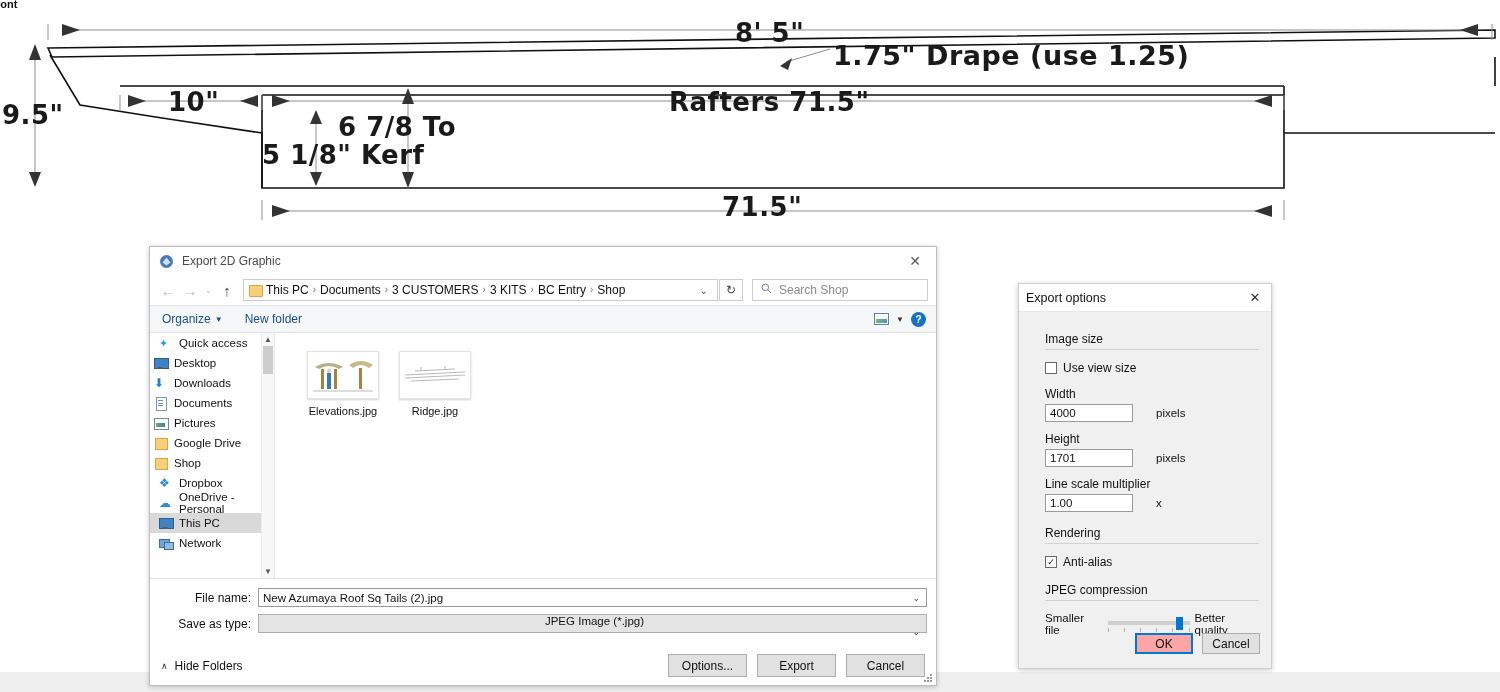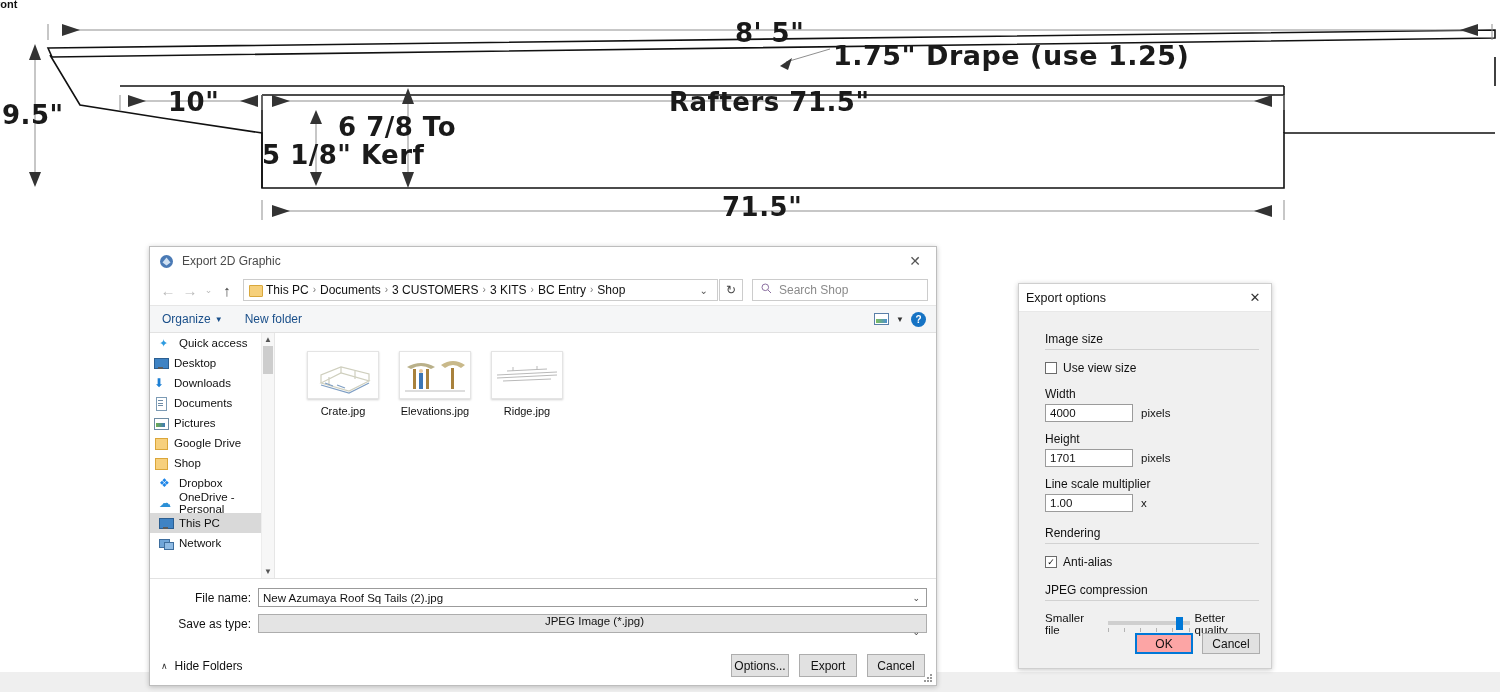--- a/index.html
+++ b/index.html
@@ -163,21 +163,21 @@
     flex:1;height:19px;border:1px solid #9b9b9b;background:#fff;display:flex;align-items:center;
     padding:0 0 0 4px;font-size:11.5px;color:#111;box-sizing:border-box;
   }
   .fctl.gray{background:#e4e4e4;border-color:#adadad;flex-direction:column;}
   .fctl .cv{margin-left:auto;padding:0 6px;color:#444;font-size:9px;}
   .sd-footer{display:flex;align-items:center;padding:14px 11px 0 11px;}
   .hide-folders{font-size:12px;color:#111;display:flex;align-items:center;gap:7px;}
   .hide-folders .cv{font-size:9px;color:#333;}
   .btns{margin-left:auto;display:flex;gap:10px;}
   .btn{
-    width:58px;height:23px;border:1px solid #adadad;background:#e1e1e1;
+    width:79px;height:23px;border:1px solid #adadad;background:#e1e1e1;
     font-size:12px;color:#111;display:flex;align-items:center;justify-content:center;
     box-sizing:border-box;
   }
   .grip{
     position:absolute;right:3px;bottom:3px;width:10px;height:10px;
   }
   
   #opt-dialog{
     position:absolute;left:1018px;top:283px;width:254px;height:386px;
     background:#f0f0f0;border:1px solid #cfcfcf;
@@ -193,21 +193,21 @@
   .od-body{padding:20px 12px 0 26px;}
   .grp-head{font-size:12px;color:#111;margin-bottom:3px;}
   .grp-rule{height:1px;background:#d2d2d2;margin-bottom:11px;}
   .chk-row{display:flex;align-items:center;gap:6px;margin-bottom:12px;}
   .chk{
     width:12px;height:12px;border:1px solid #6b6b6b;background:#fff;flex:none;
     display:flex;align-items:center;justify-content:center;font-size:9px;color:#111;line-height:1;
     box-sizing:border-box;
   }
   .fld-label{font-size:12px;color:#111;margin-bottom:3px;}
-  .fld-row{display:flex;align-items:center;gap:8px;margin-bottom:10px;}
+  .fld-row{display:flex;align-items:center;gap:23px;margin-bottom:10px;}
   .tbox{
     width:88px;height:18px;border:1px solid #9b9b9b;background:#fff;
     display:flex;align-items:center;padding-left:4px;font-size:11.5px;color:#111;
     box-sizing:border-box;
   }
   .unit{font-size:11.5px;color:#111;}
   .slider-row{display:flex;align-items:center;gap:8px;margin-top:4px;}
   .sl-txt{font-size:11.5px;color:#111;}
   .slider{position:relative;width:82px;height:16px;}
   .sl-track{position:absolute;left:0;top:5px;width:82px;height:4px;background:#cfcfcf;}
@@ -424,40 +424,20 @@
         <div class="sb-up">▲</div>
         <div class="sb-thumb"></div>
         <div class="sb-dn">▼</div>
       </div>
     </div>
     <div class="sd-files" id="file-list">
         <div class="file-cell">
           <div class="thumb">
             <svg width="68" height="44" viewBox="0 0 68 44">
               <rect width="68" height="44" fill="#fff"></rect>
-              <g stroke="#cfcfbe" fill="none" stroke-width="1.2">
-                <path d="M12 30 L40 38 L60 28 L32 20 Z"></path>
-                <path d="M12 30 L12 22 L32 14 L60 21 L60 28"></path>
-                <path d="M32 14 L32 20"></path>
-                <path d="M20 24 L20 32"></path>
-                <path d="M46 18 L46 26"></path>
-              </g>
-              <g stroke="#7f9fc4" stroke-width="1.2" fill="none">
-                <path d="M12 32 L40 40 L60 30"></path>
-                <path d="M16 30 L24 33"></path>
-                <path d="M28 32 L36 35"></path>
-              </g>
-            </svg>
-          </div>
-          <div class="fname">Crate.jpg</div>
-        </div>
-        <div class="file-cell">
-          <div class="thumb">
-            <svg width="68" height="44" viewBox="0 0 68 44">
-              <rect width="68" height="44" fill="#fff"></rect>
               <path d="M6 14 Q20 6 34 14 L30 16 Q20 10 10 16 Z" fill="#b9b089"></path>
               <rect x="12" y="16" width="3" height="20" fill="#a8813c"></rect>
               <rect x="25" y="16" width="3" height="20" fill="#a8813c"></rect>
               <rect x="18" y="20" width="4" height="16" fill="#3b76b5"></rect>
               <circle cx="20" cy="18" r="2" fill="#e8c9a0"></circle>
               <path d="M40 12 Q52 4 64 12 L60 15 Q52 9 44 15 Z" fill="#c9b98a"></path>
               <rect x="50" y="15" width="3" height="21" fill="#a8813c"></rect>
               <line x1="4" y1="38" x2="64" y2="38" stroke="#bbb" stroke-width="1"></line>
             </svg>
           </div>

